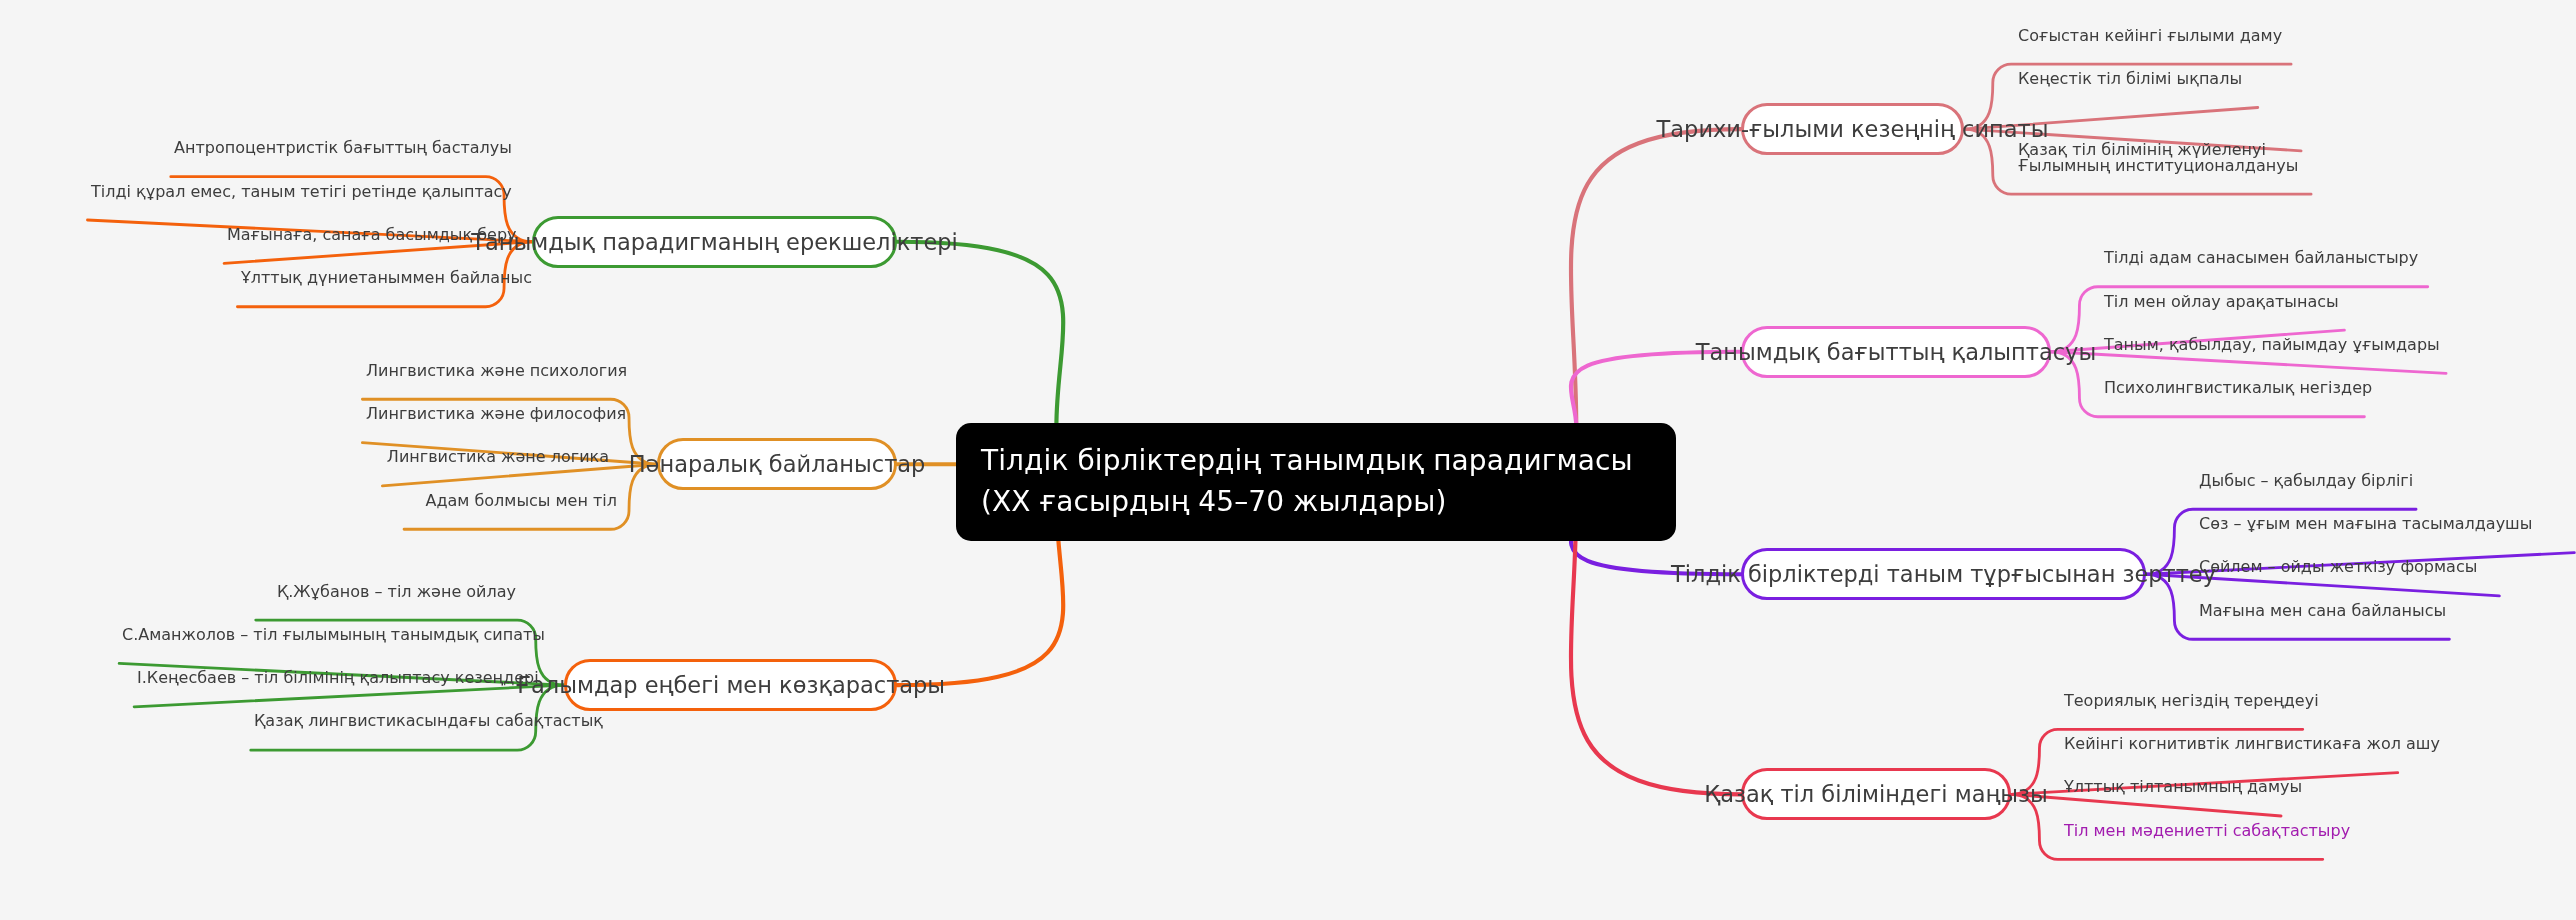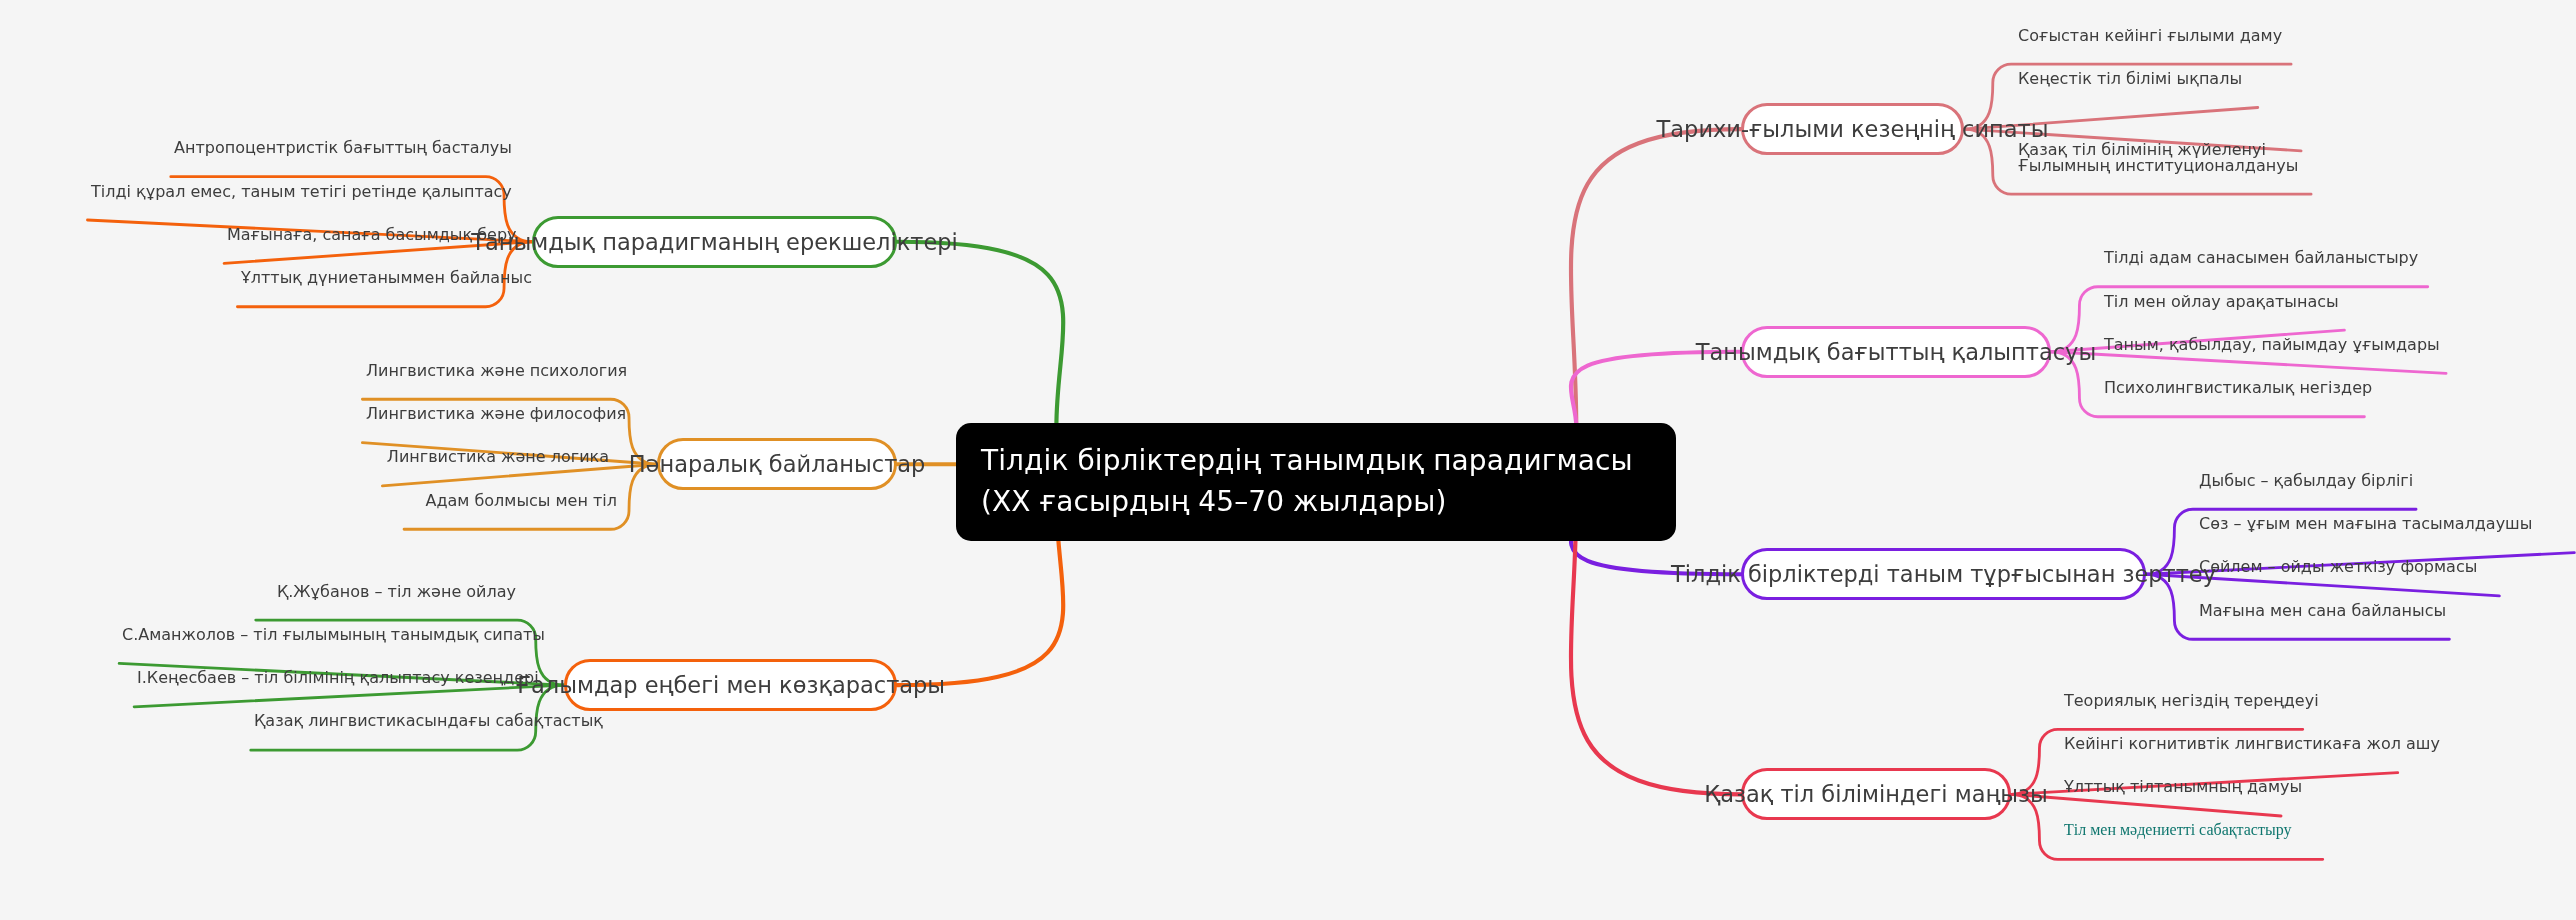--- a/index.html
+++ b/index.html
@@ -101,21 +101,21 @@
       <div class="leaf right" style="left: 2104px; top: 378px; width: 262px; text-align: left; color: rgb(61, 61, 61);">Психолингвистикалық негіздер</div>
       <div class="node branch" style="left: 1741px; top: 548px; width: 405px; border-color: rgb(122, 31, 224);">Тілдік бірліктерді таным тұрғысынан зерттеу</div>
       <div class="leaf right" style="left: 2199px; top: 471px; width: 218px; text-align: left; color: rgb(61, 61, 61);">Дыбыс – қабылдау бірлігі</div>
       <div class="leaf right" style="left: 2199px; top: 514px; width: 377px; text-align: left; color: rgb(61, 61, 61);">Сөз – ұғым мен мағына тасымалдаушы</div>
       <div class="leaf right" style="left: 2199px; top: 557px; width: 302px; text-align: left; color: rgb(61, 61, 61);">Сөйлем – ойды жеткізу формасы</div>
       <div class="leaf right" style="left: 2199px; top: 601px; width: 252px; text-align: left; color: rgb(61, 61, 61);">Мағына мен сана байланысы</div>
       <div class="node branch" style="left: 1741px; top: 768px; width: 270px; border-color: rgb(232, 56, 79);">Қазақ тіл біліміндегі маңызы</div>
       <div class="leaf right" style="left: 2064px; top: 691px; width: 240px; text-align: left; color: rgb(61, 61, 61);">Теориялық негіздің тереңдеуі</div>
       <div class="leaf right" style="left: 2064px; top: 734px; width: 335px; text-align: left; color: rgb(61, 61, 61);">Кейінгі когнитивтік лингвистикаға жол ашу</div>
       <div class="leaf right" style="left: 2064px; top: 777px; width: 218px; text-align: left; color: rgb(61, 61, 61);">Ұлттық тілтанымның дамуы</div>
-      <div class="leaf right" style="left: 2064px; top: 821px; width: 260px; text-align: left; color: #0f766e; font-family: Liberation Serif, serif;">Тіл мен мәдениетті сабақтастыру</div>
+      <div class="leaf right" style="left: 2064px; top: 821px; width: 260px; text-align: left; color: #a21caf;">Тіл мен мәдениетті сабақтастыру</div>
       <div class="node branch" style="left: 532px; top: 216px; width: 365px; border-color: rgb(60, 154, 50);">Танымдық парадигманың ерекшеліктері</div>
       <div class="leaf left" style="left: 174px; top: 138px; width: 310px; text-align: right; color: rgb(61, 61, 61);">Антропоцентристік бағыттың басталуы</div>
       <div class="leaf left" style="left: 91px; top: 182px; width: 393px; text-align: right; color: rgb(61, 61, 61);">Тілді құрал емес, таным тетігі ретінде қалыптасу</div>
       <div class="leaf left" style="left: 227px; top: 225px; width: 257px; text-align: right; color: rgb(61, 61, 61);">Мағынаға, санаға басымдық беру</div>
       <div class="leaf left" style="left: 241px; top: 268px; width: 243px; text-align: right; color: rgb(61, 61, 61);">Ұлттық дүниетаныммен байланыс</div>
       <div class="node branch" style="left: 657px; top: 438px; width: 240px; border-color: rgb(224, 144, 37);">Пәнаралық байланыстар</div>
       <div class="leaf left" style="left: 366px; top: 361px; width: 243px; text-align: right; color: rgb(61, 61, 61);">Лингвистика және психология</div>
       <div class="leaf left" style="left: 366px; top: 404px; width: 243px; text-align: left; color: rgb(61, 61, 61);">Лингвистика және философия</div>
       <div class="leaf left" style="left: 386px; top: 447px; width: 223px; text-align: right; color: rgb(61, 61, 61);">Лингвистика және логика</div>
       <div class="leaf left" style="left: 407px; top: 491px; width: 202px; text-align: right; color: rgb(61, 61, 61); margin-left: 8px;">Адам болмысы мен тіл</div>

